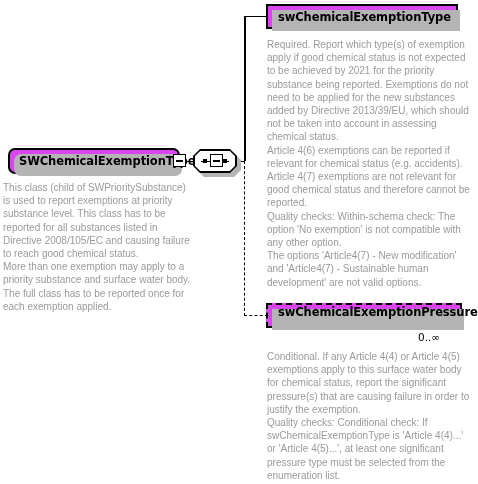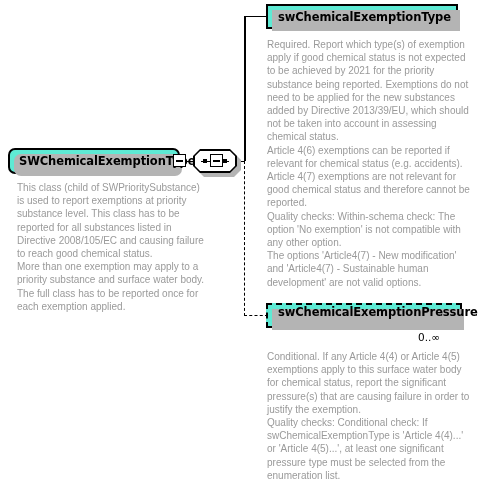--- a/index.html
+++ b/index.html
@@ -19,21 +19,21 @@
     position: absolute;
     left: 0; top: 0;
     width: 478px;
     height: 484px;
   }
 
   
   .node {
     position: absolute;
     box-sizing: border-box;
-    background: #5eead4;
+    background: #d946ef;
     z-index: 4;
   }
   .node .shadow {
     position: absolute;
     left: 4px;
     top: 4px;
     right: -4px;
     bottom: -4px;
     background: #b4b4b4;
     z-index: -1;
@@ -232,21 +232,21 @@
   .annotation {
     position: absolute;
     color: #9a9a9a;
     font-size: 10px;
     line-height: 13.2px;
     font-family: Liberation Sans, sans-serif;
     white-space: pre-line;
     z-index: 3;
   }
   #annotation-parent {
-    left: 17px;
+    left: 3px;
     top: 181px;
     width: 190px;
   }
   #annotation-child-1 {
     left: 267px;
     top: 38px;
     width: 204px;
   }
   #annotation-child-2 {
     left: 267px;

